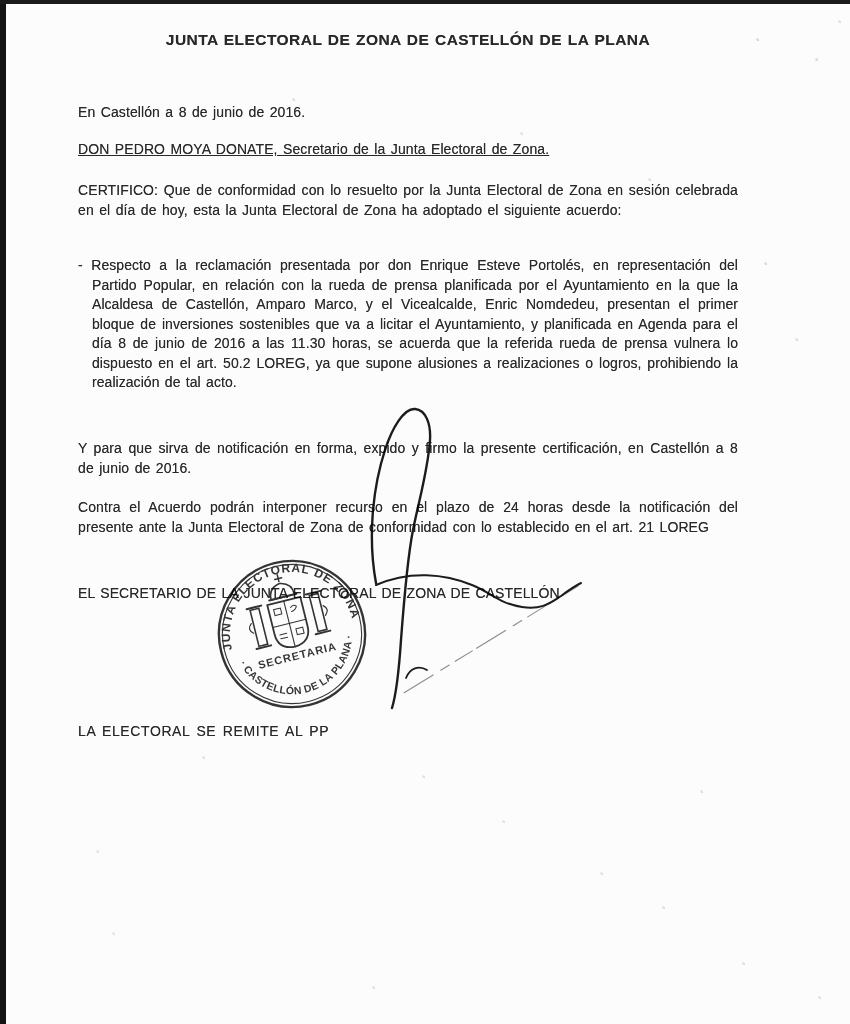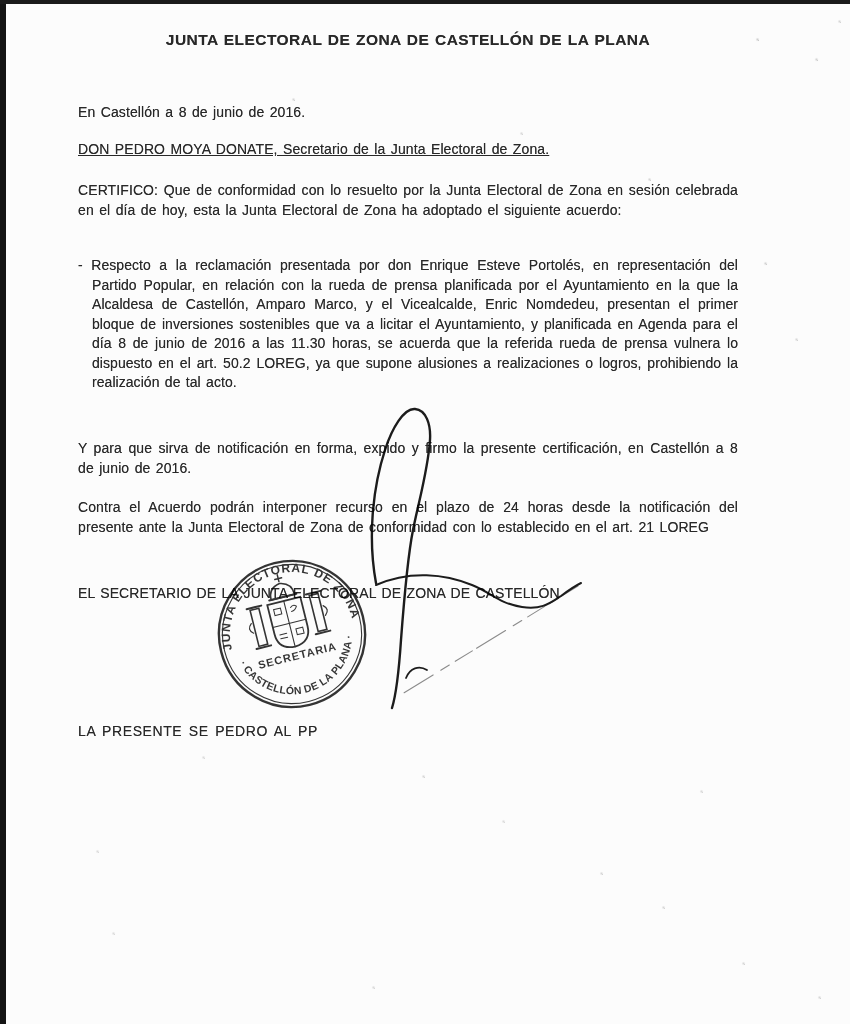--- a/index.html
+++ b/index.html
@@ -77,21 +77,21 @@
   <div class="specks"></div>
 
   <div class="blk b-title">JUNTA ELECTORAL DE ZONA DE CASTELLÓN DE LA PLANA</div>
   <div class="blk b-date">En Castellón a 8 de junio de 2016.</div>
   <div class="blk b-secr">DON PEDRO MOYA DONATE, Secretario de la Junta Electoral de Zona.</div>
   <div class="blk b-cert">CERTIFICO: Que de conformidad con lo resuelto por la Junta Electoral de Zona en sesión celebrada en el día de hoy, esta la Junta Electoral de Zona ha adoptado el siguiente acuerdo:</div>
   <div class="blk b-agree">- Respecto a la reclamación presentada por don Enrique Esteve Portolés, en representación del Partido Popular, en relación con la rueda de prensa planificada por el Ayuntamiento en la que la Alcaldesa de Castellón, Amparo Marco, y el Vicealcalde, Enric Nomdedeu, presentan el primer bloque de inversiones sostenibles que va a licitar el Ayuntamiento, y planificada en Agenda para el día 8 de junio de 2016 a las 11.30 horas, se acuerda que la referida rueda de prensa vulnera lo dispuesto en el art. 50.2 LOREG, ya que supone alusiones a realizaciones o logros, prohibiendo la realización de tal acto.</div>
   <div class="blk b-notif">Y para que sirva de notificación en forma, expido y firmo la presente certificación, en Castellón a 8 de junio de 2016.</div>
   <div class="blk b-appeal">Contra el Acuerdo podrán interponer recurso en el plazo de 24 horas desde la notificación del presente ante la Junta Electoral de Zona de conformidad con lo establecido en el art. 21 LOREG</div>
   <div class="blk b-closing">EL SECRETARIO DE LA JUNTA ELECTORAL DE ZONA DE CASTELLÓN</div>
-  <div class="blk b-footer">LA PRESENTE SE PEDRO AL PP</div>
+  <div class="blk b-footer">LA ELECTORAL SE REMITE AL PP</div>
 
   <svg class="stamp-svg" viewBox="0 0 180 180" aria-hidden="true">
     <g transform="rotate(-14 90 90)" stroke="#1e1e1e" fill="none" stroke-linecap="round">
       <circle cx="90" cy="90" r="73" stroke-width="2.4"></circle>
       <circle cx="90" cy="90" r="69.5" stroke-width="1.1"></circle>
 
       <defs>
         <path id="arcTop" d="M 30.1,106 A 62,62 0 1 1 149.9,106"></path>
         <path id="arcBot" d="M 30.2,95.2 A 60,60 0 0 0 149.8,95.2"></path>
       </defs>

